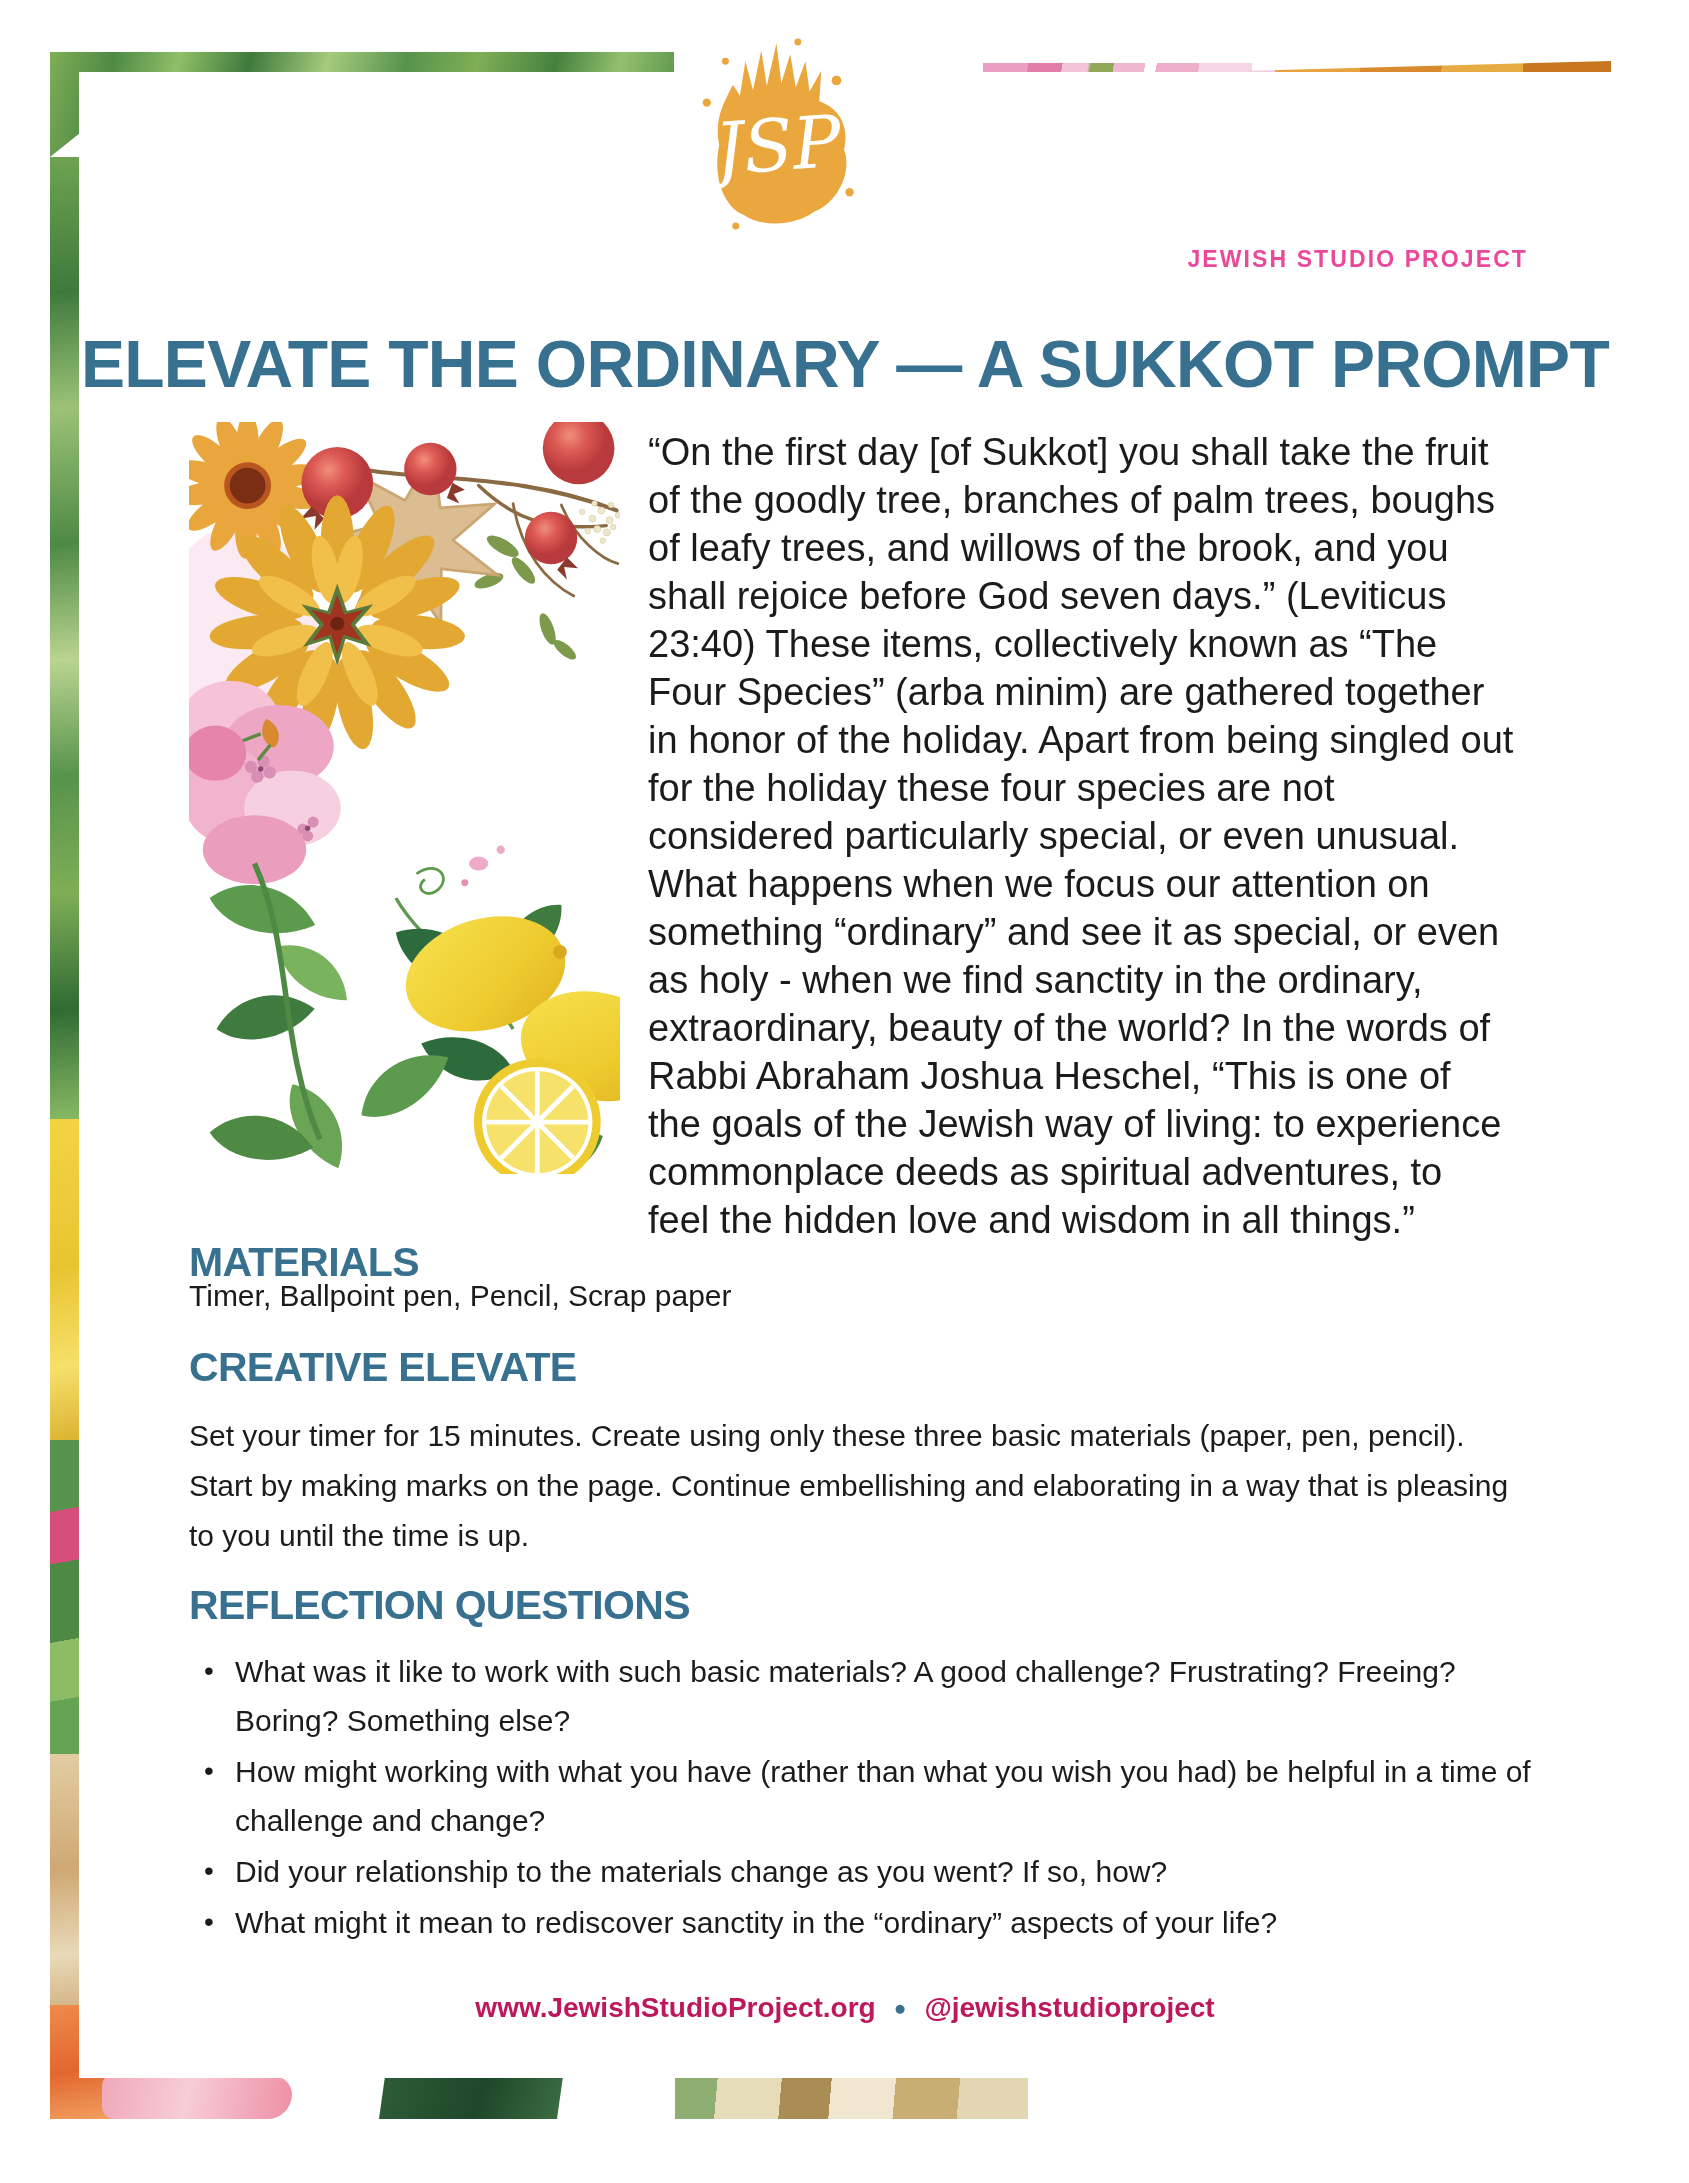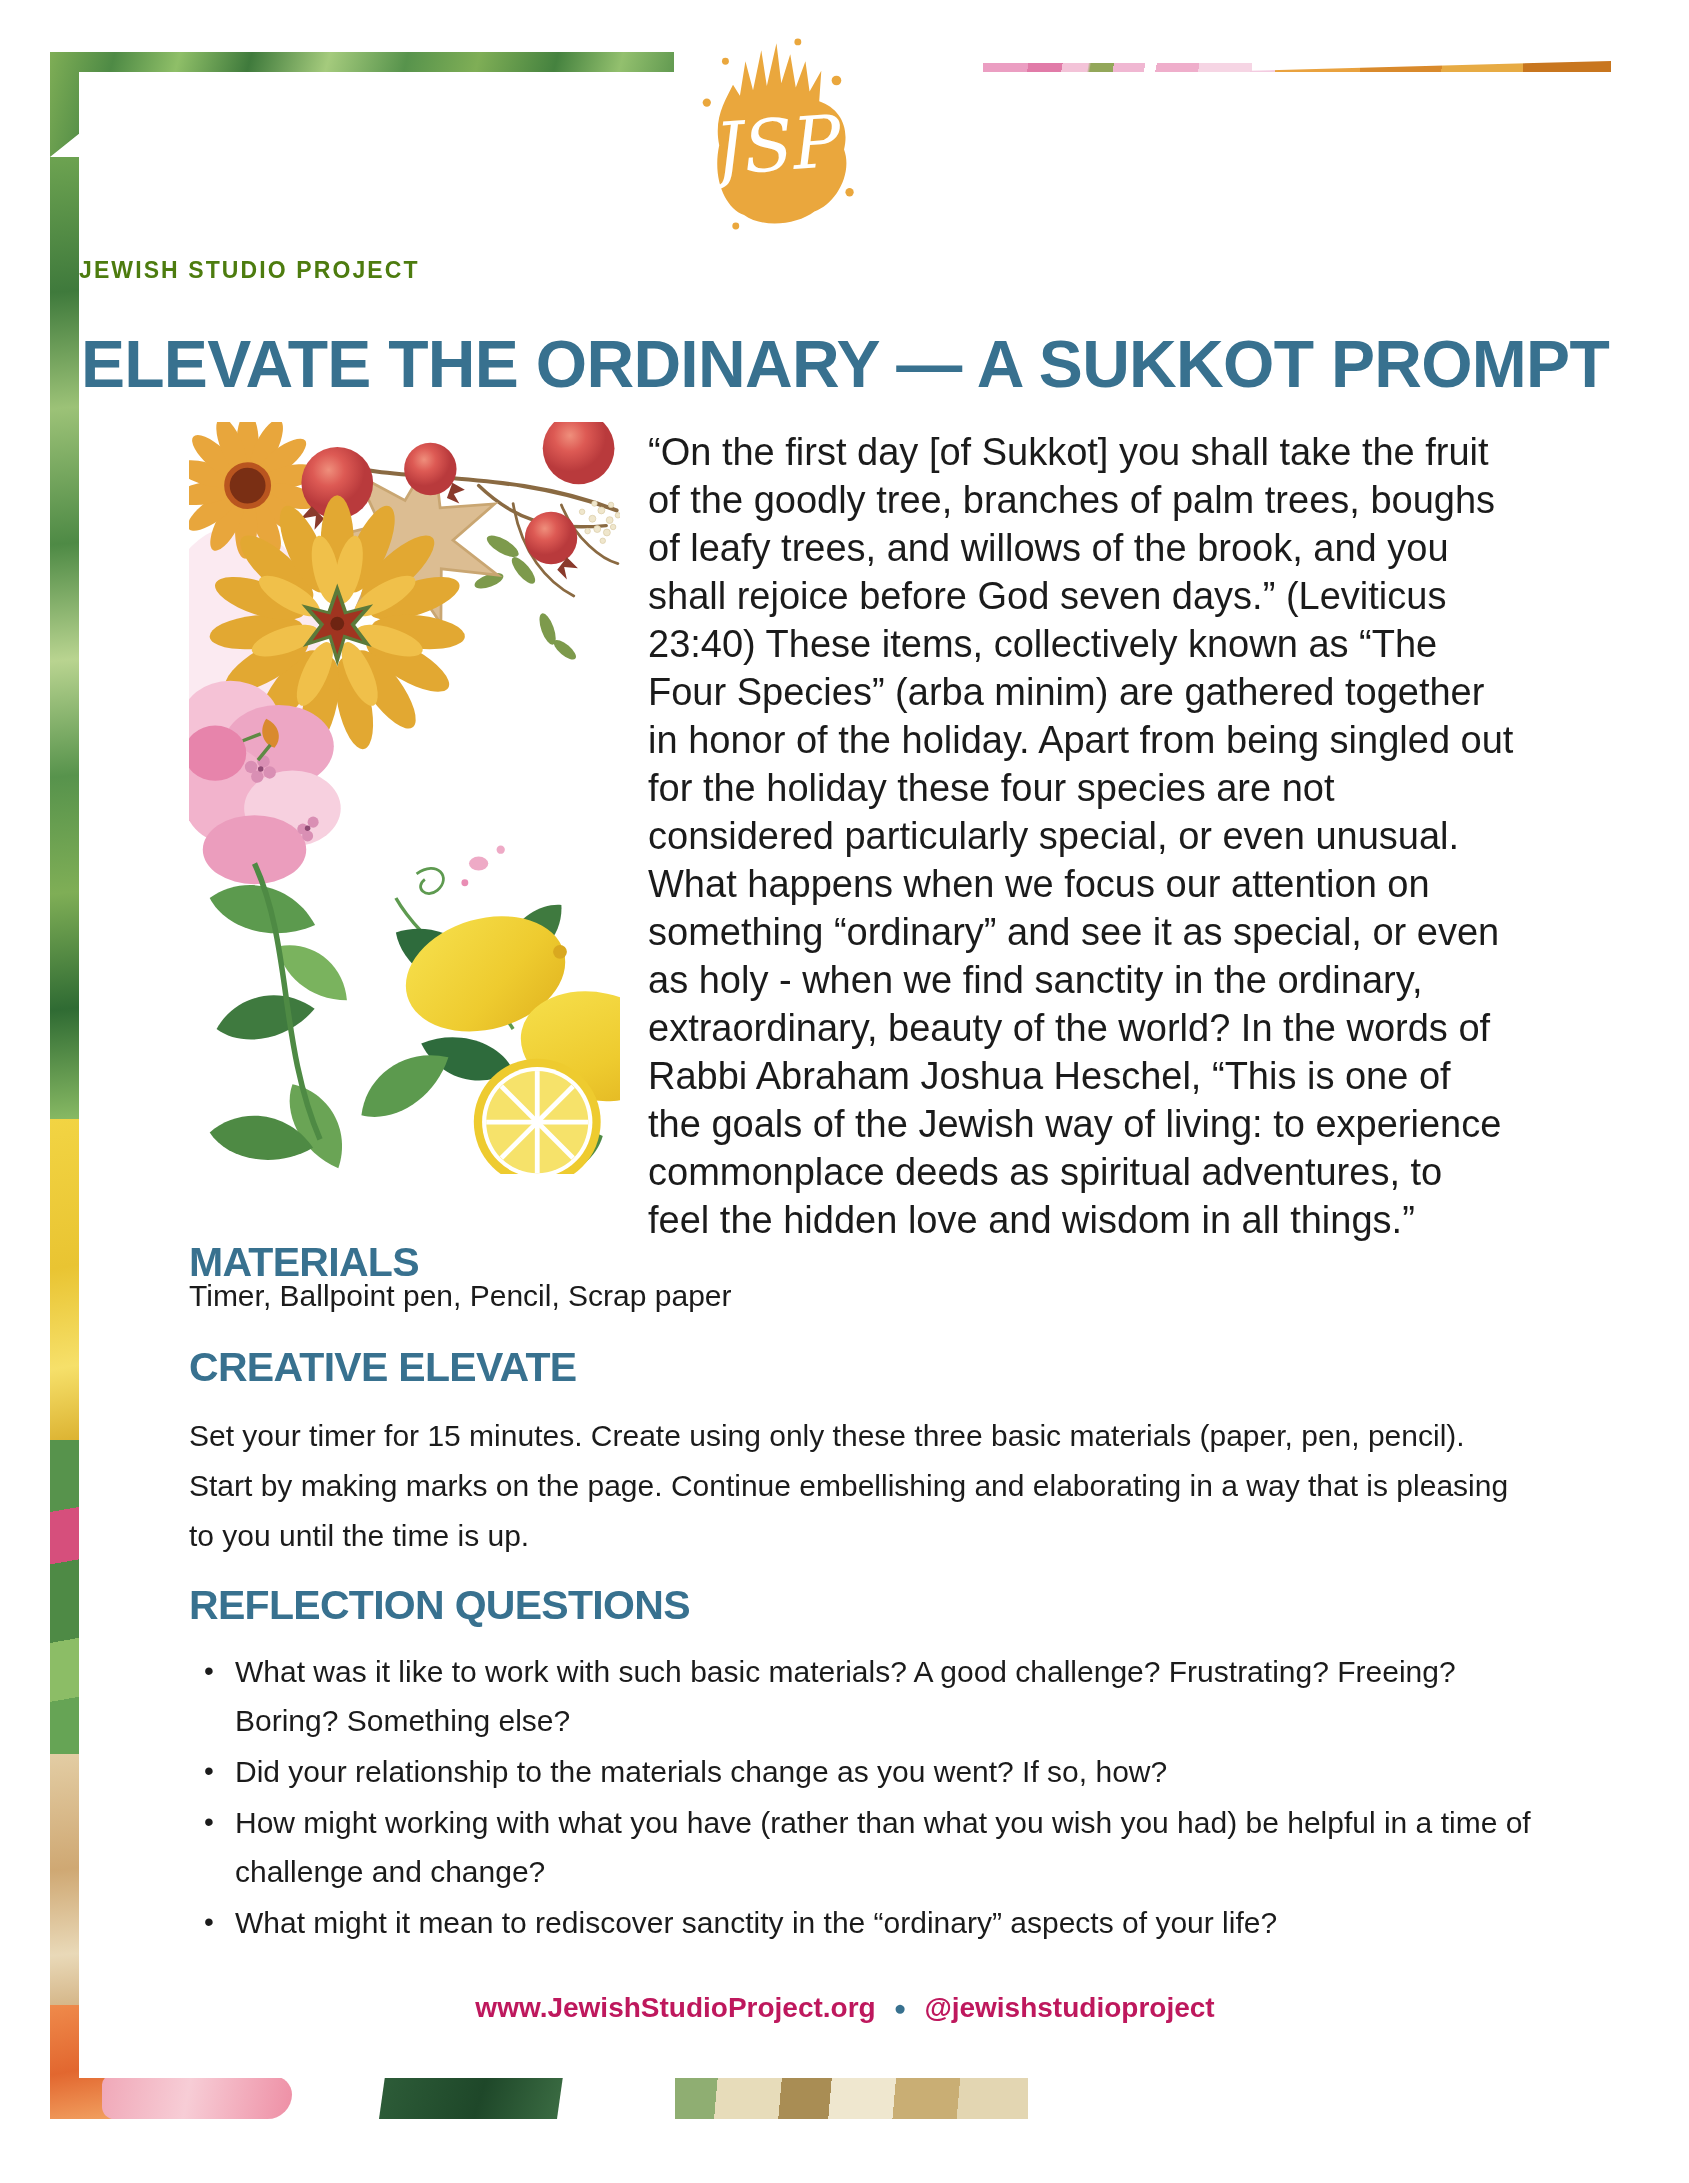--- a/index.html
+++ b/index.html
@@ -55,22 +55,22 @@
   .b-dkgreen{left:382px;top:2076px;width:178px;height:43px;transform:skewX(-8deg);
     background:linear-gradient(100deg,#2d5c38,#1e4729 55%,#3a6b42);}
   .b-dried{left:675px;top:2076px;width:353px;height:43px;
     background:linear-gradient(95deg,#8fae72 0 12%,#e7dcba 12% 30%,#a98d54 30% 44%,#efe7cf 44% 62%,#c9ae74 62% 80%,#e3d6b2 80% 100%);}
 
   
   .card{position:absolute;left:79px;top:72px;width:1532px;height:2006px;background:#ffffff;}
 
   
   .logo-splash{position:absolute;left:614px;top:-37px;width:169px;height:200px;}
-  .org-name{position:absolute;left:0;top:185px;width:1449px;text-align:left;
-    font-weight:700;font-size:23px;letter-spacing:2.1px;color:#4d7c0f;}
+  .org-name{position:absolute;left:0;top:174px;width:1449px;text-align:right;
+    font-weight:700;font-size:23px;letter-spacing:2.1px;color:#ec4899;}
   .doc-title{position:absolute;left:0;top:254px;width:1532px;text-align:center;margin:0;
     font-size:66px;font-weight:700;letter-spacing:-0.7px;color:#38718f;}
 
   
   .intro{position:absolute;left:110px;top:350px;width:1325px;display:flex;gap:28px;}
   .floral-box{width:431px;height:752px;flex:none;}
   .quote{margin:5.5px 0 0 0;font-size:38px;line-height:48px;color:#1b1b1b;}
 
   
   .h2{position:absolute;left:110px;margin:0;font-size:41px;font-weight:700;
@@ -326,22 +326,22 @@
 
     <h2 class="h2 h-materials">MATERIALS</h2>
     <p class="body-text t-materials">Timer, Ballpoint pen, Pencil, Scrap paper</p>
 
     <h2 class="h2 h-creative">CREATIVE ELEVATE</h2>
     <p class="body-text t-creative">Set your timer for 15 minutes. Create using only these three basic materials (paper, pen, pencil). Start by making marks on the page. Continue embellishing and elaborating in a way that is pleasing to you until the time is up.</p>
 
     <h2 class="h2 h-reflection">REFLECTION QUESTIONS</h2>
     <ul class="q-list">
       <li>What was it like to work with such basic materials? A good challenge? Frustrating? Freeing? Boring? Something else?</li>
+      <li>How might working with what you have (rather than what you wish you had) be helpful in a time of challenge and change?</li>
       <li>Did your relationship to the materials change as you went? If so, how?</li>
-      <li>How might working with what you have (rather than what you wish you had) be helpful in a time of challenge and change?</li>
       <li>What might it mean to rediscover sanctity in the “ordinary” aspects of your life?</li>
     </ul>
 
     <div class="footer">
       <a href="#">www.JewishStudioProject.org</a><span class="dot">●</span><a href="#">@jewishstudioproject</a>
     </div>
 
   </div>
 </div>
 

